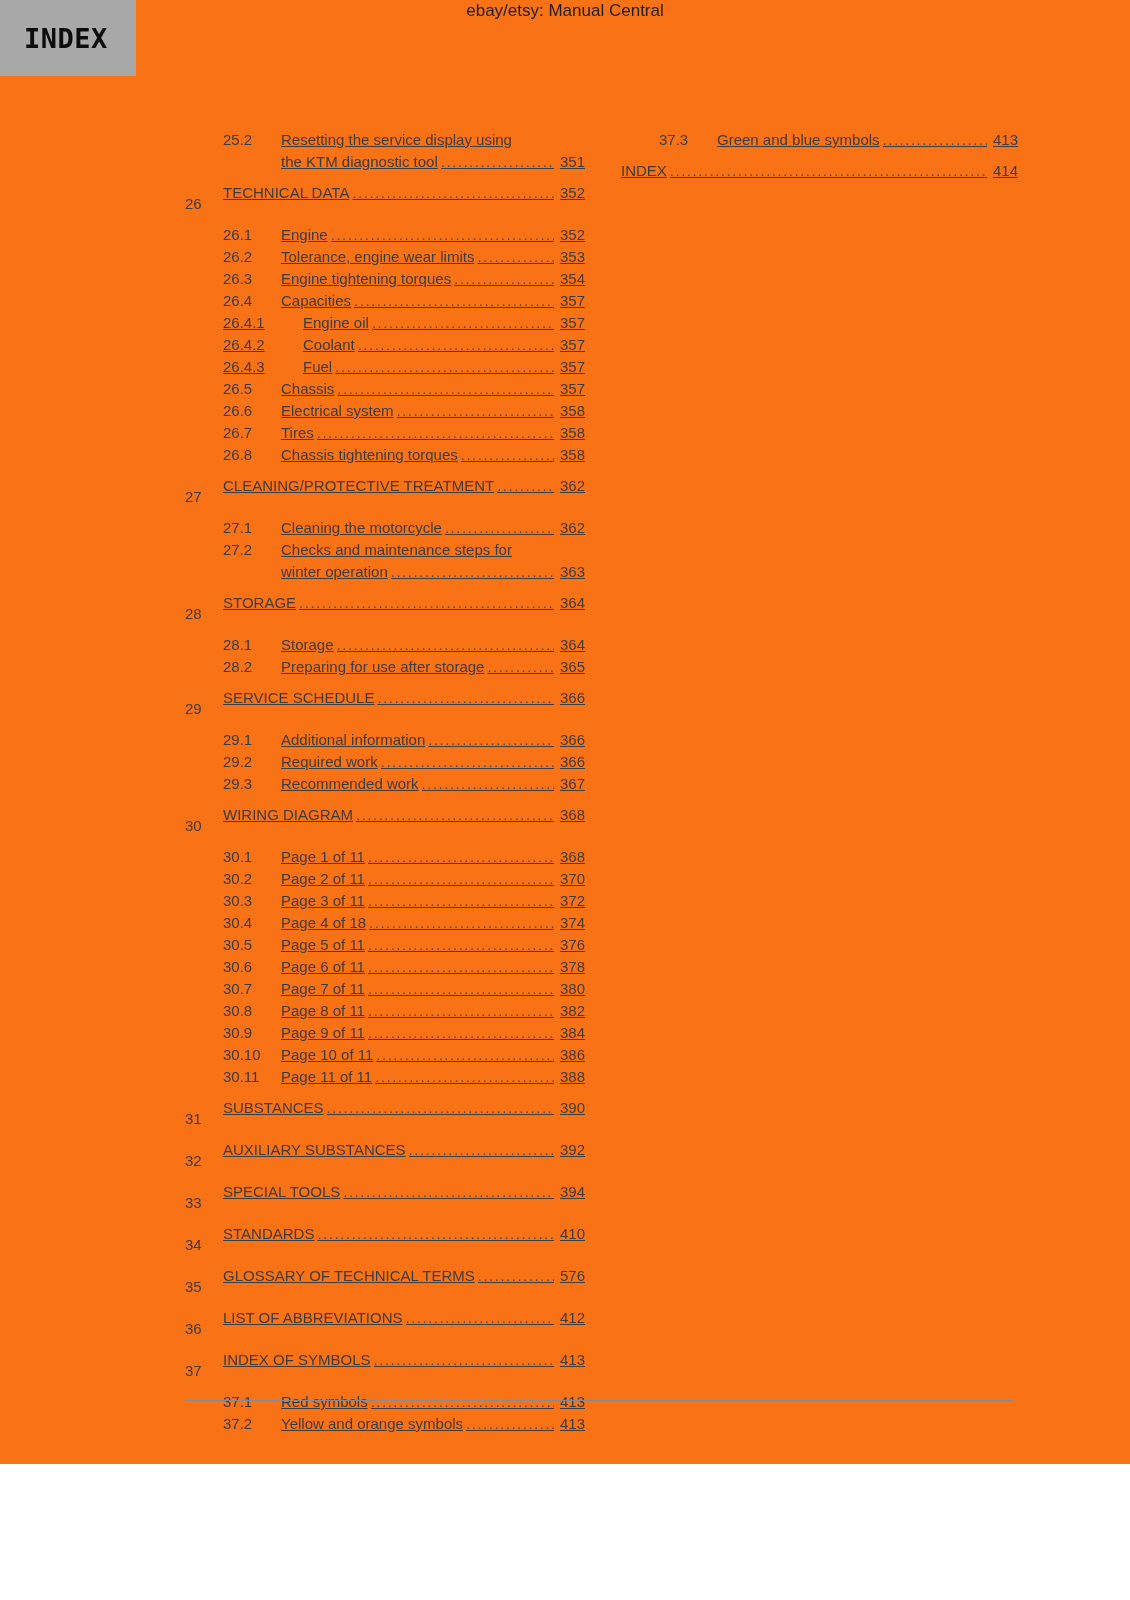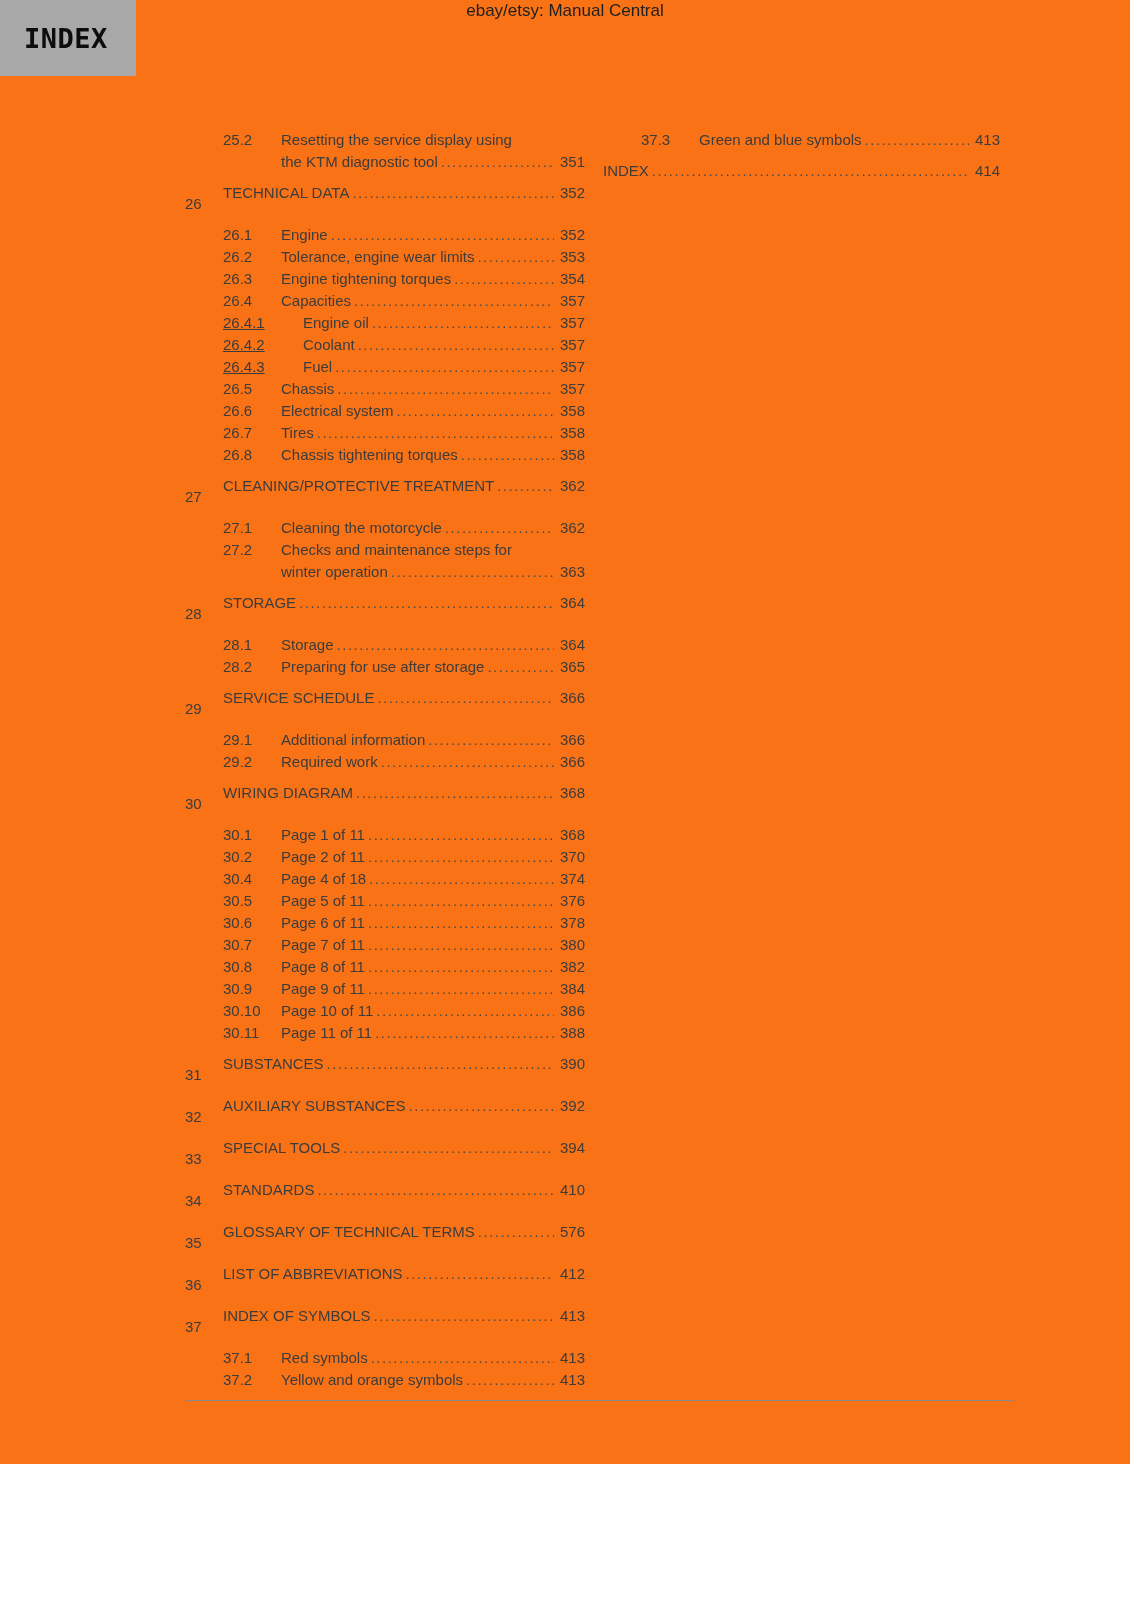--- a/index.html
+++ b/index.html
@@ -38,37 +38,37 @@
     font-weight: bold;
     font-size: 27px;
     color: #0d0d0d;
     letter-spacing: 0.5px;
   }
   .toc {
     position: absolute;
     top: 129px;
     left: 185px;
     display: flex;
-    gap: 18px;
+    gap: 36px;
   }
   .toc-col-left  { width: 400px; }
   .toc-col-right { width: 397px; }
   .toc-row {
     display: flex;
     font-size: 15px;
     line-height: 22px;
   }
   .toc-row.lvl0 { margin: 9px 0; }
   .toc-num { flex: none; }
   .lvl0 > .toc-num { width: 38px; margin-top: 11px; }
   .lvl1 { padding-left: 38px; }
   .lvl1 > .toc-num { width: 58px; }
   .lvl2 { padding-left: 38px; }
   .lvl2 > .toc-num { width: 80px; text-decoration: underline; }
-  .toc-content { flex: 1; min-width: 0; }
+  .toc-content { flex: 1; min-width: 0; text-decoration: underline; }
   .toc-line { display: flex; }
   .toc-title { white-space: nowrap; }
   .toc-dots {
     flex: 1;
     overflow: hidden;
     white-space: nowrap;
     margin-left: 3px;
   }
   .toc-dots::before {
     content: "..........................................................................................................................";
@@ -340,20 +340,30 @@
         <div class="toc-row lvl1">
           <span class="toc-num">29.2</span>
           <div class="toc-content">
             <div class="toc-line">
               <span class="toc-title">Required work</span>
               <span class="toc-dots"></span>
               <span class="toc-page">366</span>
             </div>
           </div>
         </div>
+        <div class="toc-row lvl1">
+          <span class="toc-num">29.3</span>
+          <div class="toc-content">
+            <div class="toc-line">
+              <span class="toc-title">Recommended work</span>
+              <span class="toc-dots"></span>
+              <span class="toc-page">367</span>
+            </div>
+          </div>
+        </div>
         <div class="toc-row lvl0">
           <span class="toc-num">30</span>
           <div class="toc-content">
             <div class="toc-line">
               <span class="toc-title">WIRING DIAGRAM</span>
               <span class="toc-dots"></span>
               <span class="toc-page">368</span>
             </div>
           </div>
         </div>
@@ -367,20 +377,30 @@
             </div>
           </div>
         </div>
         <div class="toc-row lvl1">
           <span class="toc-num">30.2</span>
           <div class="toc-content">
             <div class="toc-line">
               <span class="toc-title">Page 2 of 11</span>
               <span class="toc-dots"></span>
               <span class="toc-page">370</span>
+            </div>
+          </div>
+        </div>
+        <div class="toc-row lvl1">
+          <span class="toc-num">30.3</span>
+          <div class="toc-content">
+            <div class="toc-line">
+              <span class="toc-title">Page 3 of 11</span>
+              <span class="toc-dots"></span>
+              <span class="toc-page">372</span>
             </div>
           </div>
         </div>
         <div class="toc-row lvl1">
           <span class="toc-num">30.4</span>
           <div class="toc-content">
             <div class="toc-line">
               <span class="toc-title">Page 4 of 18</span>
               <span class="toc-dots"></span>
               <span class="toc-page">374</span>

